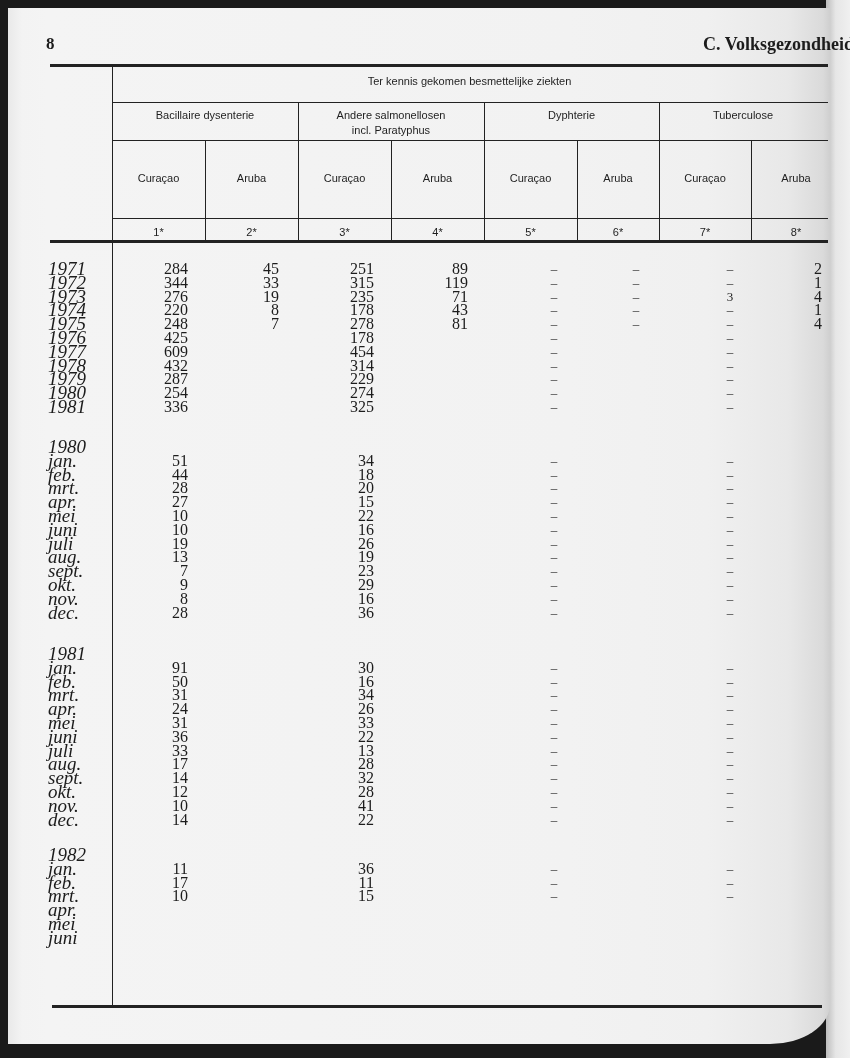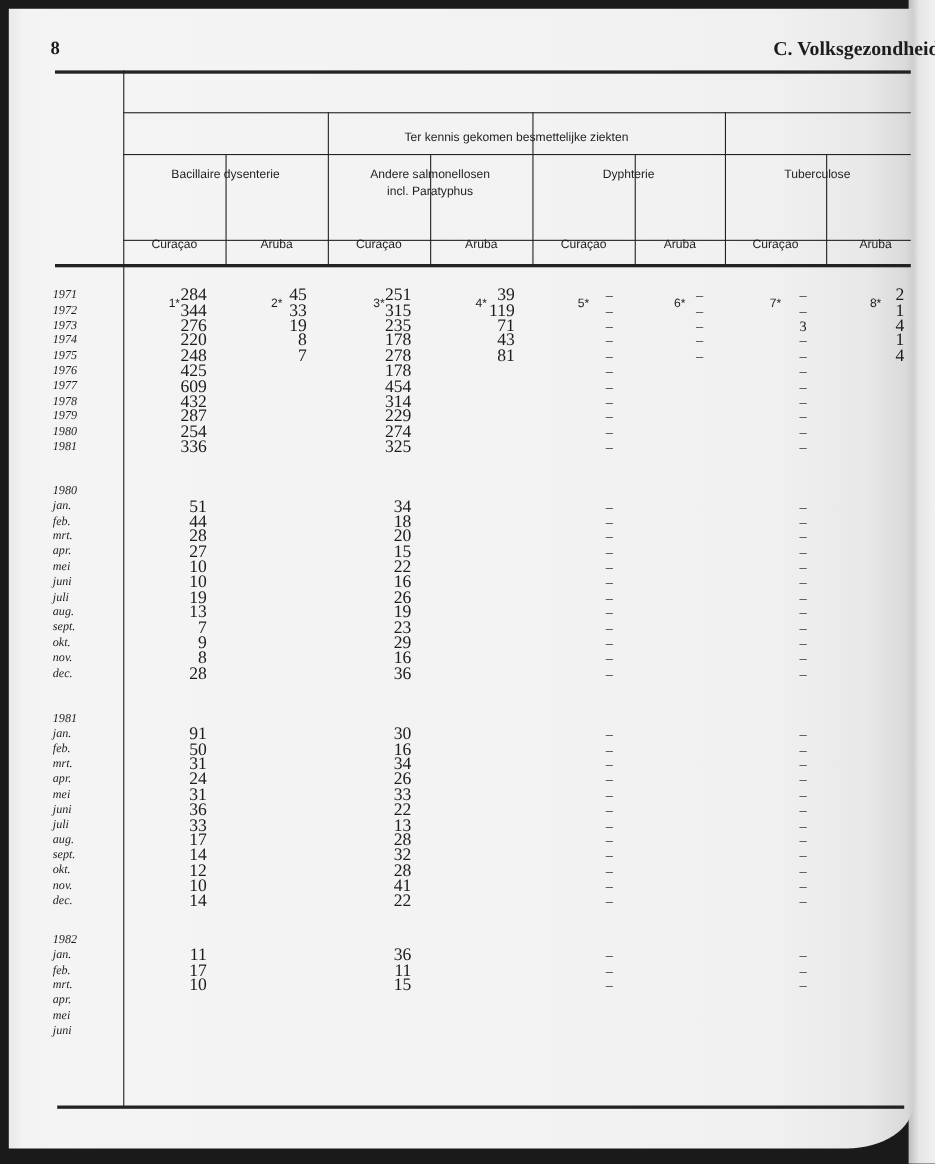--- a/index.html
+++ b/index.html
@@ -20,27 +20,27 @@
   }
   .top-band { position:absolute; left:0; top:0; width:850px; height:8px; background:#1a1a1a; }
 
   .page-number { position:absolute; left:46px; top:34px; font-size:17px; font-weight:bold; }
   .section-title { position:absolute; left:703px; top:34px; font-size:18px; font-weight:bold; white-space:nowrap; }
 
   .hline { position:absolute; height:0; border-top:1.5px solid #222; }
   .hline.thick { border-top-width:3px; }
   .vline { position:absolute; width:0; border-left:1.5px solid #222; }
 
-  .hdr { position:absolute; font-family:"Liberation Sans", sans-serif; font-size:11px; text-align:center; color:#1e1e1e;margin-top:44px; }
+  .hdr { position:absolute; font-family:"Liberation Sans", sans-serif; font-size:11px; text-align:center; color:#1e1e1e; }
   .hdr-top { left:112px; width:715px; top:75px; }
   .hdr-group { top:108px; line-height:15px; }
   .hdr-sub { top:172px; }
   .hdr-num { top:226px; font-size:11px; }
 
-  .label-col { position:absolute; left:48px; width:60px; font-style:italic; font-size:11px; line-height:13.8px; }
+  .label-col { position:absolute; left:48px; width:60px; font-style:italic; font-size:19px; line-height:13.8px; }
   .num-col { position:absolute; text-align:right; font-size:16px; line-height:13.8px; }
   .dash-col { position:absolute; text-align:center; font-size:13px; line-height:13.8px; }
   .row { height:13.8px; white-space:nowrap; }
   .section-head { font-style:italic; }
 </style>
 </head>
 <body>
 
 <div class="top-band"></div>
 <div class="right-page"></div>
@@ -147,21 +147,21 @@
       <div class="row">178</div>
       <div class="row">278</div>
       <div class="row">178</div>
       <div class="row">454</div>
       <div class="row">314</div>
       <div class="row">229</div>
       <div class="row">274</div>
       <div class="row">325</div>
     </div>
     <div class="num-col" style="left: 428px; width: 40px; top: 262px;">
-      <div class="row">39</div>
+      <div class="row">89</div>
       <div class="row">119</div>
       <div class="row">71</div>
       <div class="row">43</div>
       <div class="row">81</div>
       <div class="row">&nbsp;</div>
       <div class="row">&nbsp;</div>
       <div class="row">&nbsp;</div>
       <div class="row">&nbsp;</div>
       <div class="row">&nbsp;</div>
       <div class="row">&nbsp;</div>

